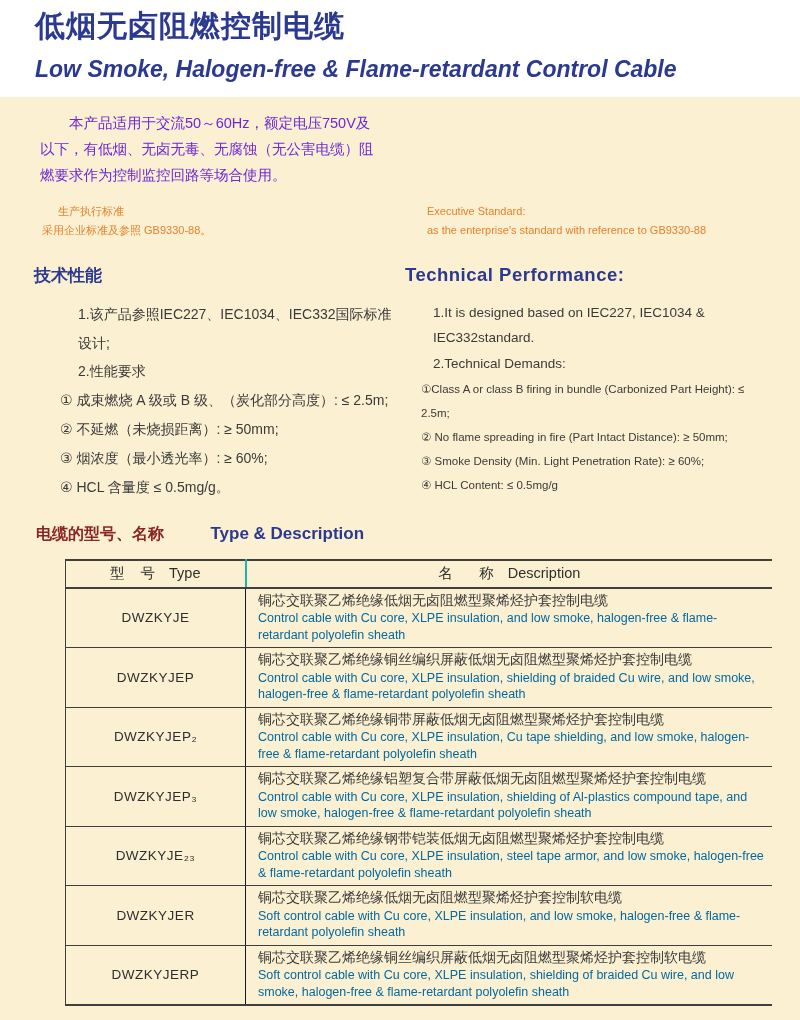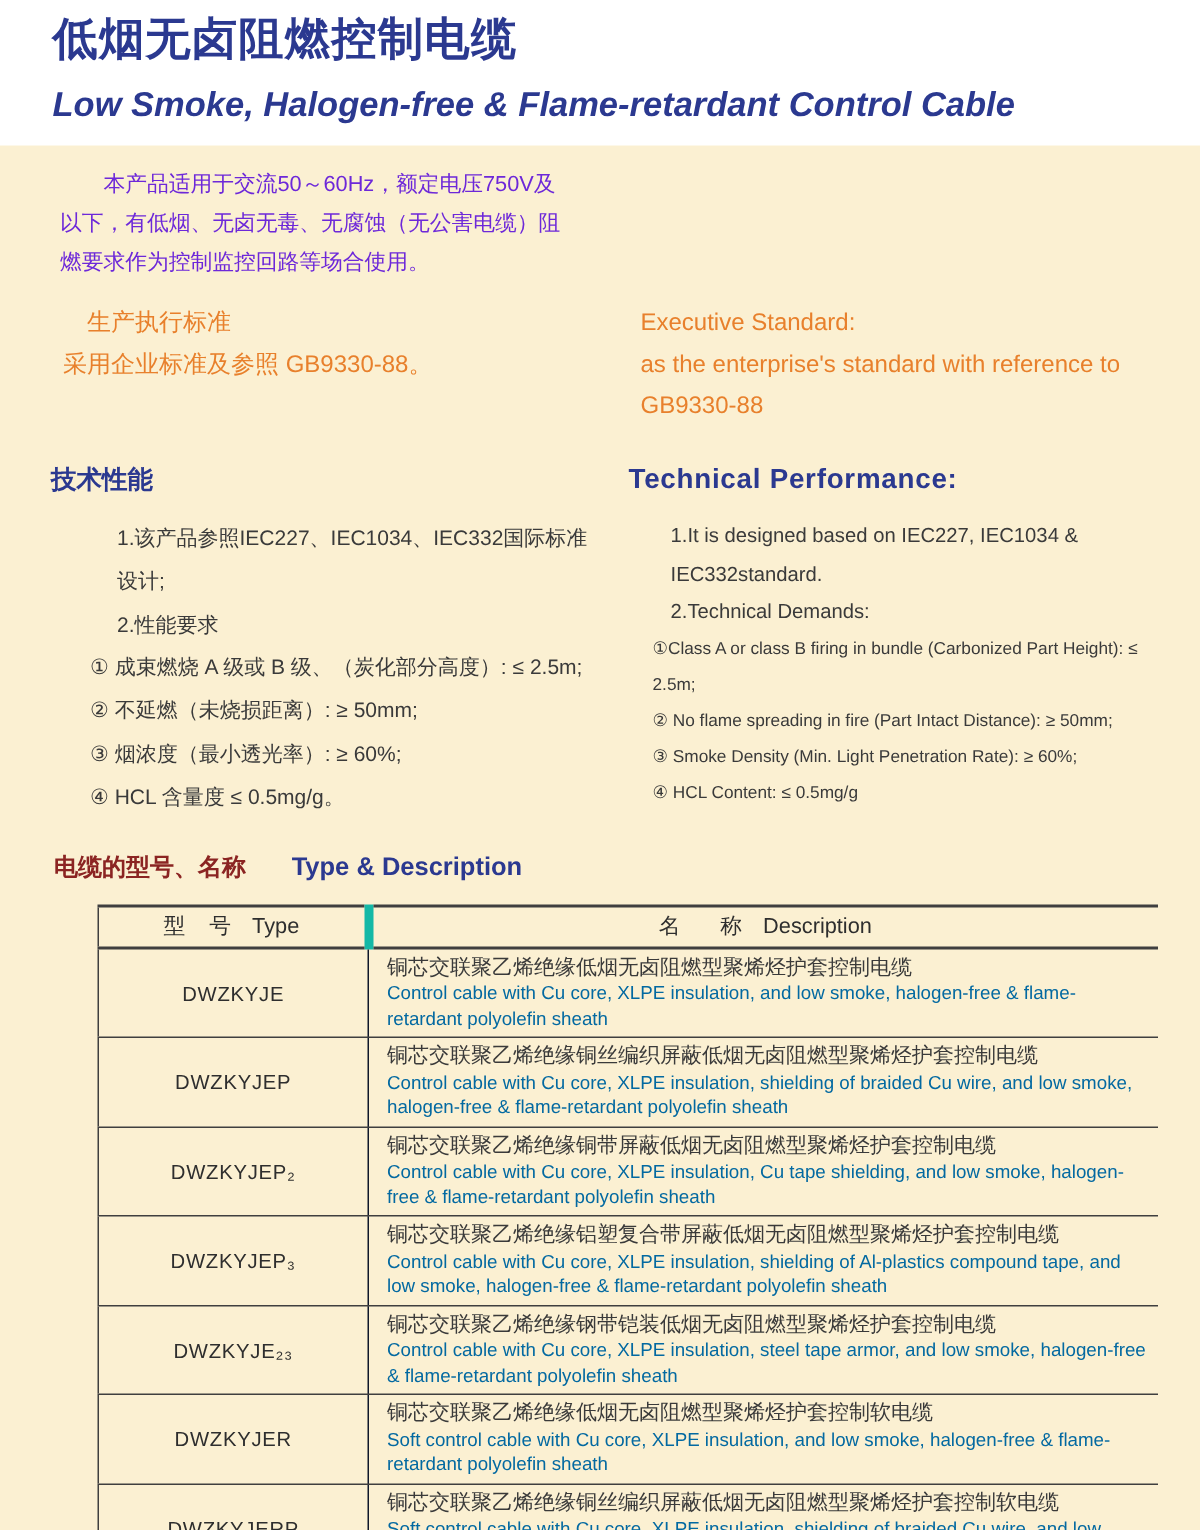--- a/index.html
+++ b/index.html
@@ -51,47 +51,47 @@
     text-indent: 2.6em;
     color: #3a3a3a;
   }
 
   .standard-grid {
     display: grid;
     grid-template-columns: 355px 1fr;
     column-gap: 24px;
     margin-top: 14px;
   }
-  .standard { color: #E8802C; font-size: 16px; line-height: 1.7; }
+  .standard { color: #E8802C; font-size: 11px; line-height: 1.7; }
   .standard .l1 { padding-left: 30px; }
   .standard .l2 { padding-left: 14px; }
   .standard-en .l1, .standard-en .l2 { padding-left: 20px; }
 
   .tech-grid {
     display: grid;
     grid-template-columns: 365px 1fr;
-    column-gap: 26px;
+    column-gap: 12px;
     margin-top: 24px;
   }
   .tech-heading-cn {
     color: #2B3990; font-weight: bold; font-size: 17px; padding-left: 6px;
   }
   .tech-heading-en {
     color: #2B3990; font-weight: bold; font-size: 18.5px; letter-spacing: 0.5px;
   }
   .tech-list-cn { margin-top: 13px; padding-left: 50px; }
   .tech-list-cn li { list-style: none; font-size: 14px; line-height: 2.06; color: #3a3a3a; }
   .tech-list-cn li.circ { margin-left: -18px; }
   .tech-list-en { margin-top: 14px; padding-left: 28px; }
   .tech-list-en li { list-style: none; font-size: 13.5px; line-height: 1.9; color: #3a3a3a; }
   .tech-list-en li.circ { font-size: 11.5px; line-height: 2.1; margin-left: -12px; }
 
   .section-title { margin-top: 22px; padding-left: 8px; }
   .section-title .cn { color: #8B2422; font-weight: bold; font-size: 16px; }
-  .section-title .en { color: #2B3990; font-weight: bold; font-size: 17px; margin-left: 26px; }
+  .section-title .en { color: #2B3990; font-weight: bold; font-size: 17px; margin-left: 42px; }
 
   table.type-table {
     border-collapse: collapse;
     margin: 14px 0 0 37px;
     width: 707px;
     table-layout: fixed;
     border-top: 2px solid #3f3f3f;
     border-bottom: 2px solid #3f3f3f;
     border-left: 1px solid #3f3f3f;
   }
@@ -101,21 +101,21 @@
   }
   table.type-table th { border-bottom: 2px solid #3f3f3f; }
   col.c-type { width: 180px; }
   .th-type, .th-desc {
     font-weight: normal;
     font-size: 14.5px;
     text-align: center;
     padding: 3px 0 4px 0;
     color: #2e2e2e;
   }
-  .th-type { border-right: 6px solid #14b8a6; }
+  .th-type { border-right: 2px solid #14b8a6; }
   .th-cn { letter-spacing: 6px; margin-right: 8px; }
   td.cell-type {
     text-align: center;
     font-size: 13.5px;
     color: #2e2e2e;
     border-right: 1px solid #0f172a;
     letter-spacing: 0.5px;
   }
   td.cell-desc { padding: 3px 8px 4px 12px; }
   .desc-cn { font-size: 14px; color: #3a3a3a; line-height: 1.25; margin-bottom: 1px; }

